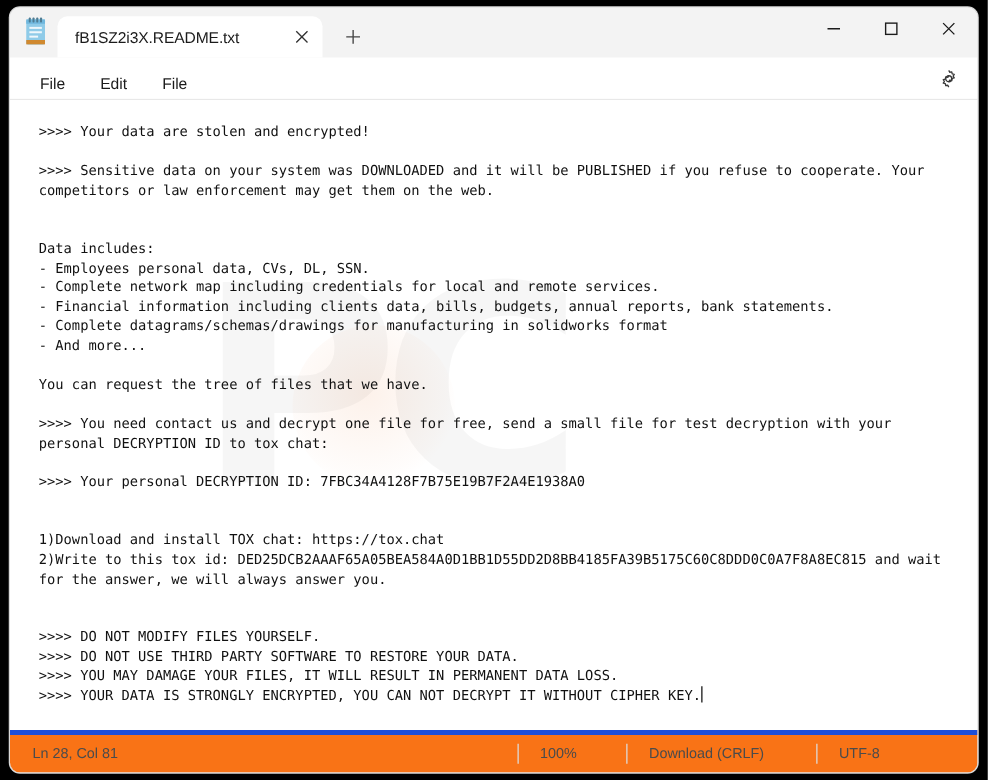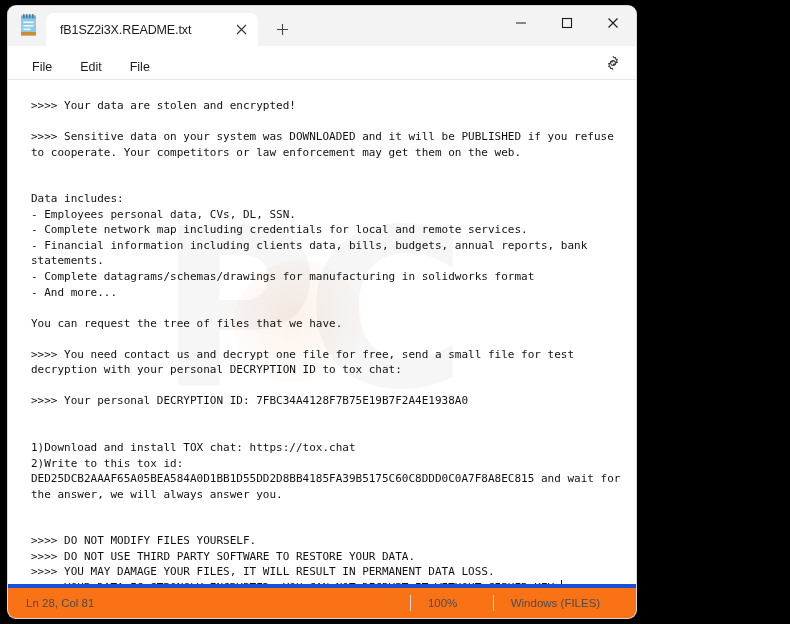--- a/index.html
+++ b/index.html
@@ -12,21 +12,21 @@
     height: 624px;
     overflow: hidden;
     font-family: "Liberation Sans", sans-serif;
   }
 
   
   #notepad-window {
     position: absolute;
     left: 8px;
     top: 6px;
-    width: 628px;
+    width: 774px;
     height: 612px;
     background: #f3f3f3;
     border-radius: 8px;
     overflow: hidden;
     box-shadow: 0 0 0 1px #d8d8d8;
     display: flex;
     flex-direction: column;
   }
 
   
@@ -220,21 +220,21 @@
   }
   .sb-cell::before {
     content: "";
     position: absolute;
     left: 0;
     top: 0;
     bottom: 0;
     width: 1px;
     background: #dddddd;
   }
-  .sb-zoom { width: 75px; margin-left: 21px; }
+  .sb-zoom { width: 75px; }
   .sb-eol  { width: 145px; }
   .sb-enc  { width: 120px; }
 </style>
 </head>
 <body>
 
 <div id="notepad-window">
 
   <div class="titlebar">
 
@@ -332,16 +332,17 @@
 
 &gt;&gt;&gt;&gt; DO NOT MODIFY FILES YOURSELF.
 &gt;&gt;&gt;&gt; DO NOT USE THIRD PARTY SOFTWARE TO RESTORE YOUR DATA.
 &gt;&gt;&gt;&gt; YOU MAY DAMAGE YOUR FILES, IT WILL RESULT IN PERMANENT DATA LOSS.
 &gt;&gt;&gt;&gt; YOUR DATA IS STRONGLY ENCRYPTED, YOU CAN NOT DECRYPT IT WITHOUT CIPHER KEY.</span><span class="caret"></span></div>
   </div>
 
   <div class="statusbar">
     <div class="sb-ln">Ln 28, Col 81</div>
     <div class="sb-cell sb-zoom">100%</div>
-    <div class="sb-cell sb-eol">Windows (FILES)</div>
+    <div class="sb-cell sb-eol">Download (CRLF)</div>
+    <div class="sb-cell sb-enc">UTF-8</div>
   </div>
 
 </div>
 
 </body></html>

